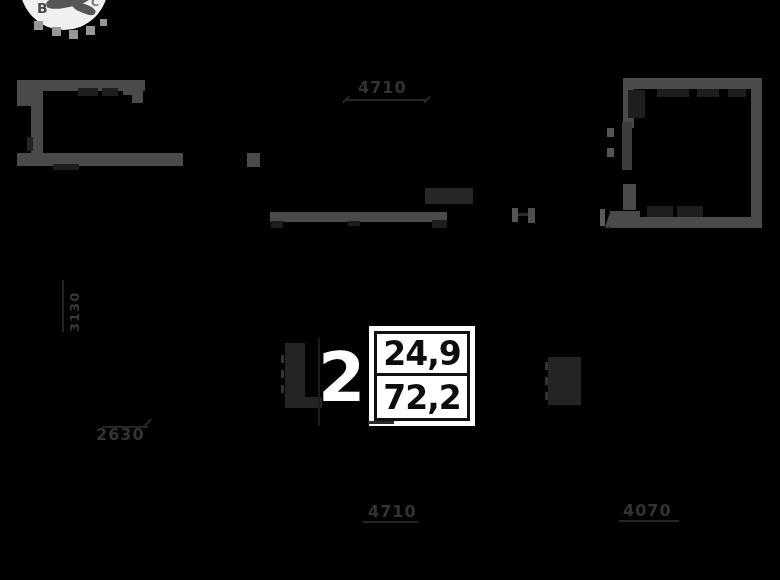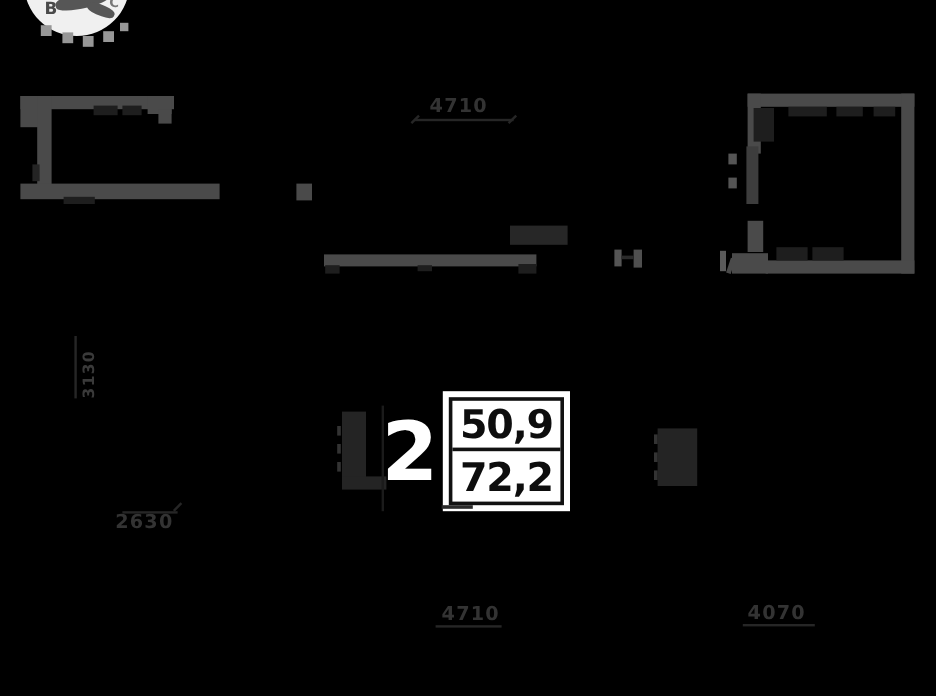--- a/index.html
+++ b/index.html
@@ -102,21 +102,21 @@
   <div class="dash" style="left:281px;top:370px;"></div>
   <div class="dash" style="left:281px;top:385px;"></div>
   <div class="dk2" style="left:318px;top:338px;width:2px;height:88px;background:#1b1b1b;"></div>
   <div class="dk" style="left:548px;top:357px;width:33px;height:48px;"></div>
   <div class="dash" style="left:545px;top:362px;"></div>
   <div class="dash" style="left:545px;top:377px;"></div>
   <div class="dash" style="left:545px;top:392px;"></div>
 
   <div id="room-count">2</div>
   <div id="area-box">
-    <div class="arow top">50,9</div>
+    <div class="arow top">24,9</div>
     <div class="arow">72,2</div>
   </div>
   <div class="dk" style="left:368px;top:421px;width:26px;height:3px;background:#2a2a2a;"></div>
 
   <div class="dim" style="left:96px;top:407px;margin-top:20px;">2630</div>
   <div class="dimline" style="left:102px;top:426px;width:46px;"></div>
   <div class="dimtick" style="left:147px;top:418px;"></div>
 
   <div class="dim" style="left:368px;top:504px;">4710</div>
   <div class="dimline" style="left:363px;top:521px;width:55px;"></div>

